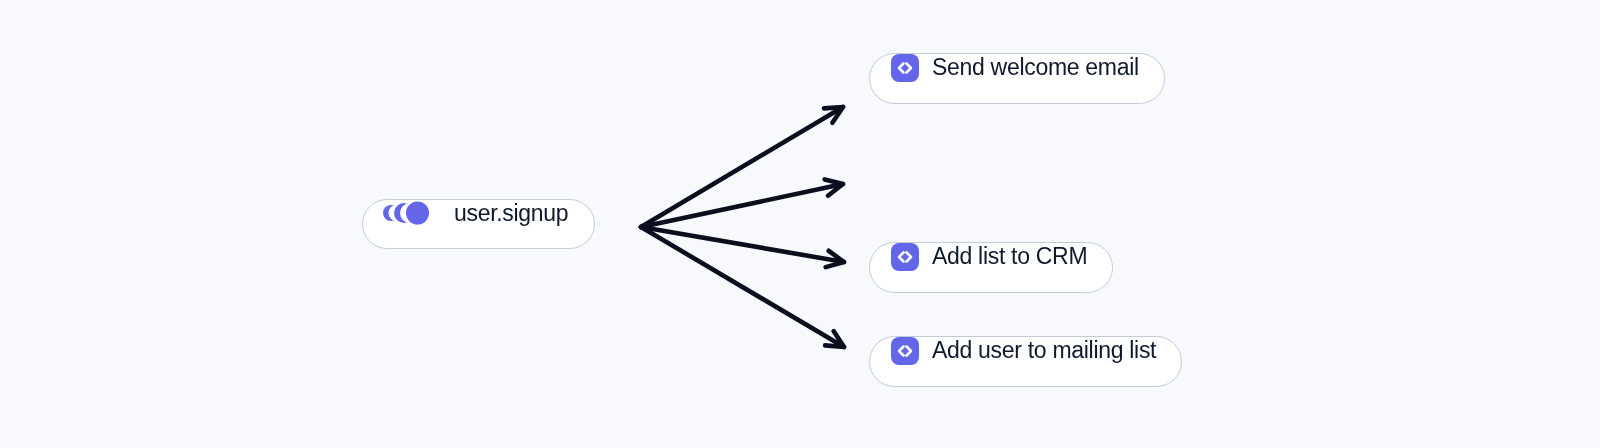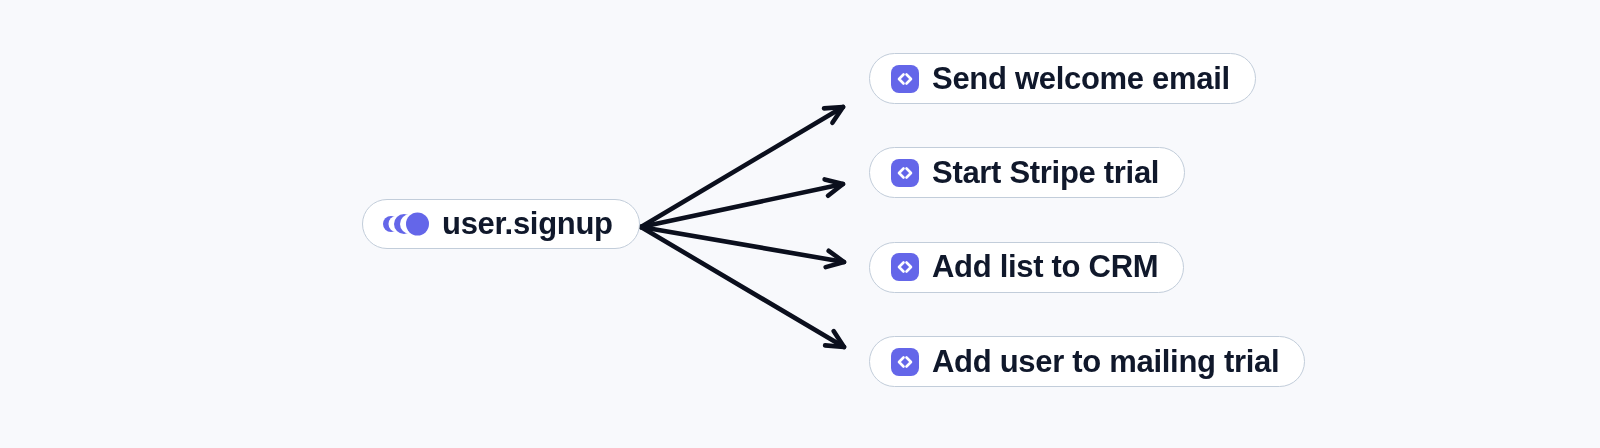--- a/index.html
+++ b/index.html
@@ -31,37 +31,36 @@
   .arrows path {
     stroke: var(--arrow);
     stroke-width: 4.6;
     fill: none;
     stroke-linecap: round;
     stroke-linejoin: round;
   }
   .node {
     position: absolute;
     display: flex;
-    align-items: center;
+    align-items: flex-start;
     box-sizing: border-box;
     background: var(--node-bg);
     border: 1.5px solid var(--node-border);
     border-radius: 28px;
     color: var(--text);
-    font-size: 31px;
+    font-size: 23px;
     letter-spacing: -0.3px;
     white-space: nowrap;
-    font-weight: bold;
   }
   .trigger-node {
     left: 362px;
     top: 199px;
     height: 50px;
     padding: 0 26px 0 17px;
-    gap: 12px;
+    gap: 24px;
   }
   .action-node {
     left: 869px;
     height: 51px;
     padding: 0 25px 0 21px;
     gap: 13px;
   }
   .action-node:nth-of-type(1) { top: 53px; }
   .pulse-icon { width: 50px; height: 26px; flex: 0 0 auto; display: block; }
   .fill-accent { fill: var(--accent); }
@@ -123,43 +122,34 @@
   <div class="node action-node" style="top:53px">
     <span class="code-badge">
       <svg width="28" height="28" viewBox="0 0 28 28" aria-hidden="true">
         <polyline points="12.5 9.5 8 14 12.5 18.5"></polyline>
         <polyline points="15.5 9.5 20 14 15.5 18.5"></polyline>
       </svg>
     </span>
     <span>Send welcome email</span>
   </div>
 
-  <div class="node action-node" style="top:147px">
-    <span class="code-badge">
-      <svg width="28" height="28" viewBox="0 0 28 28" aria-hidden="true">
-        <polyline points="12.5 9.5 8 14 12.5 18.5"></polyline>
-        <polyline points="15.5 9.5 20 14 15.5 18.5"></polyline>
-      </svg>
-    </span>
-    <span>Start Stripe trial</span>
-  </div>
 
   <div class="node action-node" style="top:241.5px">
     <span class="code-badge">
       <svg width="28" height="28" viewBox="0 0 28 28" aria-hidden="true">
         <polyline points="12.5 9.5 8 14 12.5 18.5"></polyline>
         <polyline points="15.5 9.5 20 14 15.5 18.5"></polyline>
       </svg>
     </span>
     <span>Add list to CRM</span>
   </div>
 
   <div class="node action-node" style="top:336px">
     <span class="code-badge">
       <svg width="28" height="28" viewBox="0 0 28 28" aria-hidden="true">
         <polyline points="12.5 9.5 8 14 12.5 18.5"></polyline>
         <polyline points="15.5 9.5 20 14 15.5 18.5"></polyline>
       </svg>
     </span>
-    <span>Add user to mailing trial</span>
+    <span>Add user to mailing list</span>
   </div>
 
 </div>
 
 </body></html>

